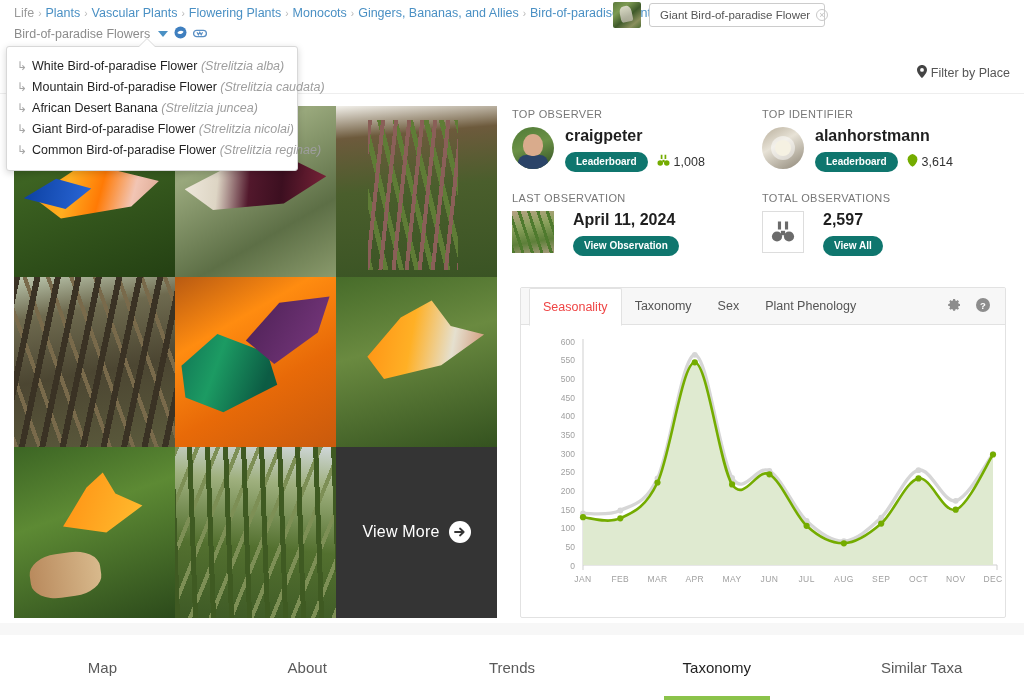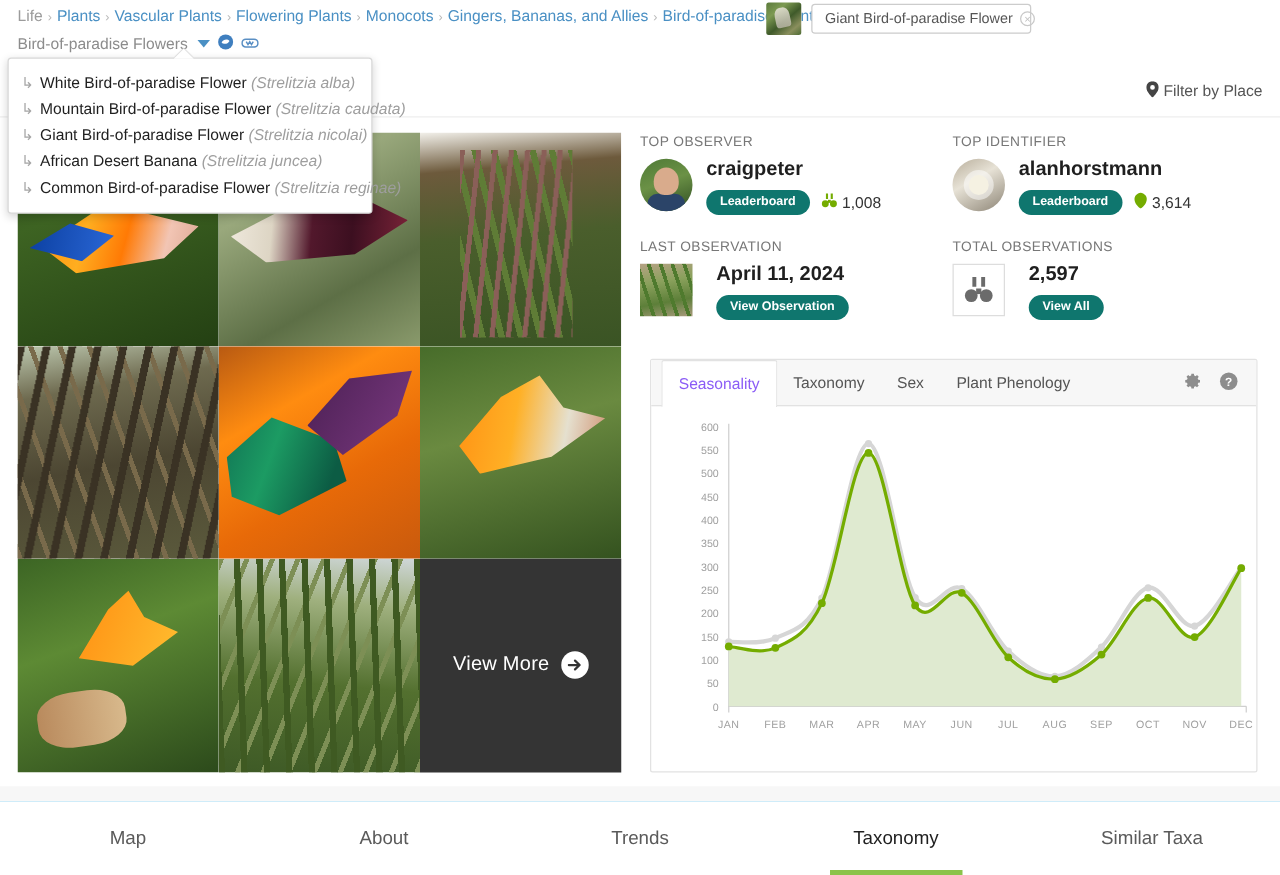--- a/index.html
+++ b/index.html
@@ -185,30 +185,30 @@
     border:1px solid #e2e2e2; background:#fff; border-radius:2px;
   }
   .tabs {
     display:flex; align-items:center; height:37px; background:#f7f7f7;
     border-bottom:1px solid #e2e2e2; padding-left:8px; position:relative;
   }
   .tab {
     font-size:12.5px; color:#555; padding:0 13px; height:37px; line-height:37px; cursor:pointer;
   }
   .tab.active {
-    background:#fff; color:#8b5cf6; border:1px solid #e2e2e2; border-bottom:1px solid #fff;
+    background:#fff; color:#ef4444; border:1px solid #e2e2e2; border-bottom:1px solid #fff;
     margin-bottom:-1px; border-radius:2px 2px 0 0; height:38px; line-height:37px;
   }
   .tab-icons { margin-left:auto; display:flex; gap:13px; padding-right:14px; }
   .chart-area { position:relative; width:100%; height:292px; }
 
   
   .footer {
     position:absolute; left:0; bottom:0; width:1024px; height:66px;
-    background:#fff; border-top:7px solid #0ea5e9;
+    background:#fff; border-top:1px solid #0ea5e9;
     display:flex; align-items:stretch;
   }
   .footer:before{content:"";position:absolute;left:0;top:-12px;width:1024px;height:12px;background:#f7f7f7;}
   .ftab {
     flex:1; display:flex; align-items:center; justify-content:center;
     font-size:15px; color:#5a5a5a; cursor:pointer; position:relative;
   }
   .ftab.active { color:#1f1f1f; font-weight:normal; }
   .ftab.active:after {
     content:""; position:absolute; bottom:0; left:24%; width:52%; height:4px; background:#8bc34a;
@@ -243,22 +243,22 @@
     <div class="search-thumb"></div>
     <div class="search-box">
       <input type="text" id="search-input" value="Giant Bird-of-paradise Flower" style="">
       <span class="clear-x">×</span>
     </div>
   </div>
 
   <div class="dropdown" id="dropdown-panel">
       <div class="dd-row"><span class="dd-arrow">↳</span><span class="dd-common">White Bird-of-paradise Flower </span><span class="dd-sci">(Strelitzia alba)</span></div>
       <div class="dd-row"><span class="dd-arrow">↳</span><span class="dd-common">Mountain Bird-of-paradise Flower </span><span class="dd-sci">(Strelitzia caudata)</span></div>
+      <div class="dd-row"><span class="dd-arrow">↳</span><span class="dd-common">African Desert Banana </span><span class="dd-sci">(Strelitzia juncea)</span></div>
       <div class="dd-row"><span class="dd-arrow">↳</span><span class="dd-common">Giant Bird-of-paradise Flower </span><span class="dd-sci">(Strelitzia nicolai)</span></div>
-      <div class="dd-row"><span class="dd-arrow">↳</span><span class="dd-common">African Desert Banana </span><span class="dd-sci">(Strelitzia juncea)</span></div>
       <div class="dd-row"><span class="dd-arrow">↳</span><span class="dd-common">Common Bird-of-paradise Flower </span><span class="dd-sci">(Strelitzia reginae)</span></div>
     </div>
 
   <div class="title-row">
     <div class="title-txt">
       <span>(Genus </span><span class="genus-i">Strelitzia</span><span>)</span>
     </div>
     <div class="filter-place">
       <span>
         <svg width="10" height="13" viewBox="0 0 10 13">

